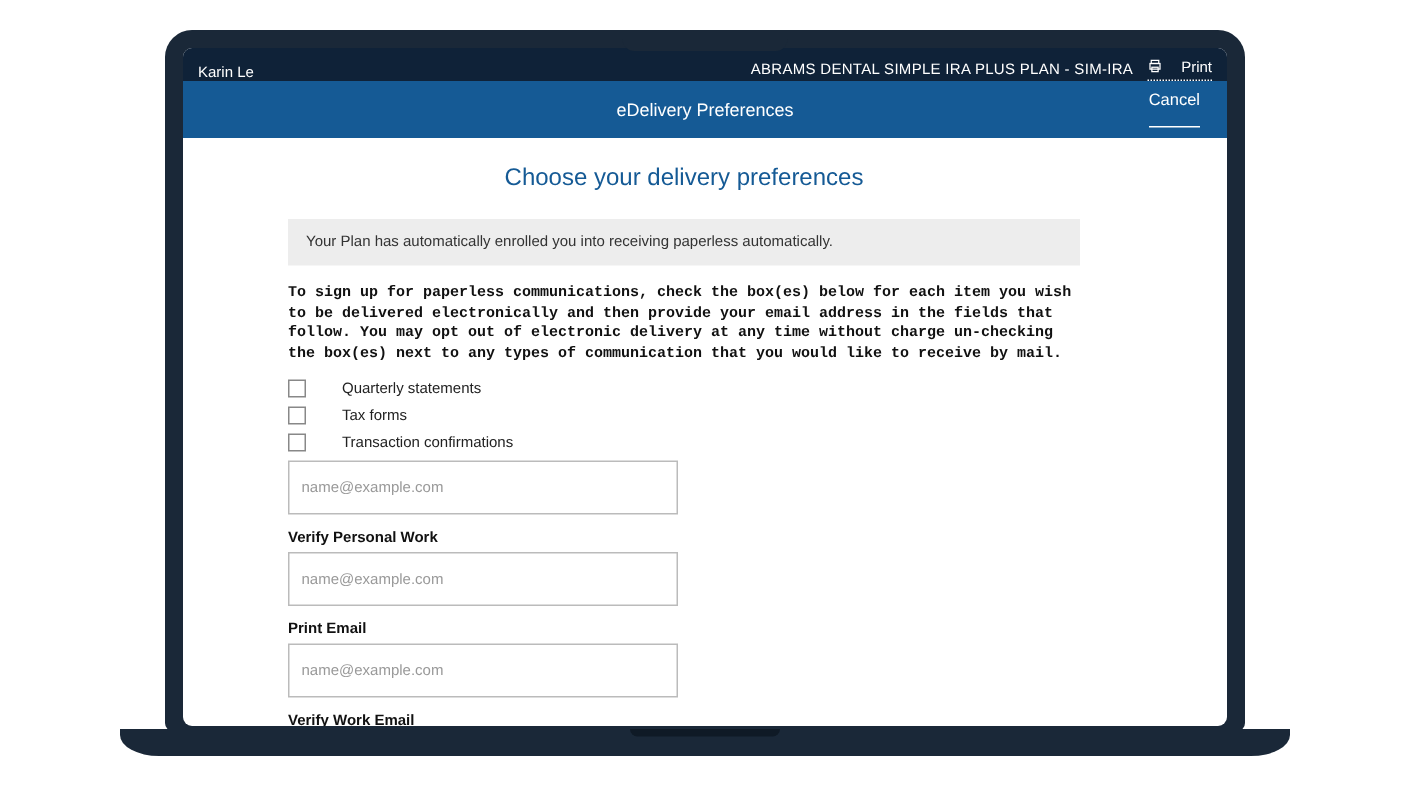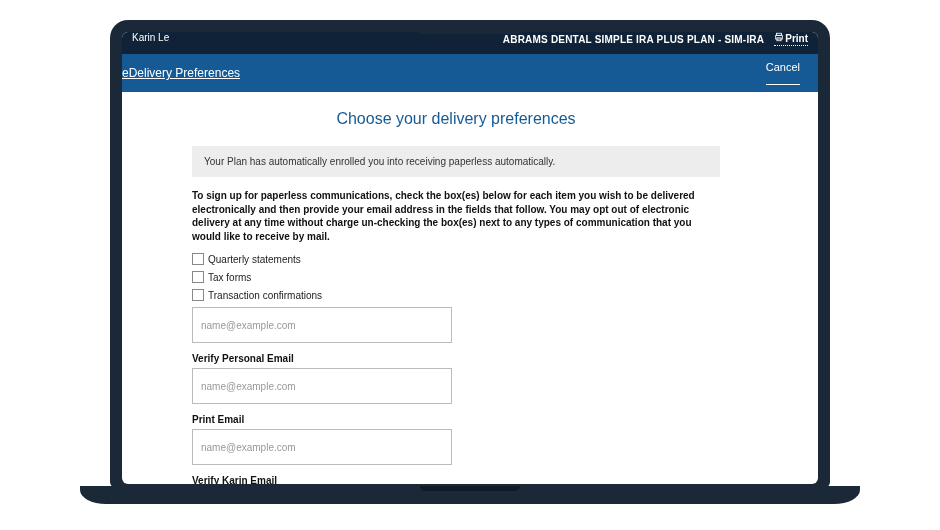--- a/index.html
+++ b/index.html
@@ -65,48 +65,47 @@
     background: #0f1a26;
     border-radius: 0 0 6px 6px;
   }
   
   .topbar {
     background: #0f2238;
     color: #ffffff;
     font-size: 10px;
     height: 22px;
     display: flex;
-    align-items: flex-start;
+    align-items: flex-end;
     justify-content: space-between;
     padding: 0 10px;
   }
   .topbar-right {
     display: flex;
     align-items: center;
     gap: 10px;
-    font-weight: bold;
   }
   .print-link {
     display: inline-flex;
     align-items: center;
-    gap: 1px;
+    gap: 12px;
     cursor: pointer;
     border-bottom: 1px dotted #fff;
     padding-bottom: 1px;
   }
   
   .blue-header {
     background: #155a95;
     color: #ffffff;
     height: 38px;
     display: flex;
     align-items: center;
+    justify-content: center;
     position: relative;
     font-size: 12px;
-    text-decoration: underline;
   }
   .cancel-link {
     position: absolute;
     right: 18px;
     top: 50%;
     transform: translateY(-50%);
     font-size: 11px;
     border-bottom: 1px solid #fff;
     cursor: pointer;
     padding-bottom: 11px;
@@ -128,25 +127,26 @@
     font-size: 10px;
     padding: 10px 12px;
     margin-bottom: 12px;
   }
   .desc {
     font-size: 10px;
     font-weight: bold;
     color: #111;
     line-height: 1.35;
     margin-bottom: 10px;
+    font-family: Liberation Mono, monospace;
   }
   .check-row {
     display: flex;
     align-items: center;
-    gap: 4px;
+    gap: 24px;
     margin-bottom: 6px;
     font-size: 10px;
     color: #222;
   }
   .cbox {
     width: 12px;
     height: 12px;
     border: 1px solid #888;
     background: #fff;
     cursor: pointer;
@@ -217,25 +217,25 @@
           <span class="cbox"></span>
           <span>Tax forms</span>
         </div>
         <div class="check-row">
           <span class="cbox"></span>
           <span>Transaction confirmations</span>
         </div>
 
         <input class="text-input" type="text" placeholder="name@example.com" style="">
 
-        <div class="field-label">Verify Personal Email</div>
+        <div class="field-label">Verify Personal Work</div>
         <input class="text-input" type="text" placeholder="name@example.com" style="">
 
         <div class="field-label">Print Email</div>
         <input class="text-input" type="text" placeholder="name@example.com" style="">
 
-        <div class="field-label">Verify Karin Email</div>
+        <div class="field-label">Verify Work Email</div>
       </div>
 
     </div>
   </div>
   <div class="laptop-base"></div>
 </div>
 
 </body></html>

